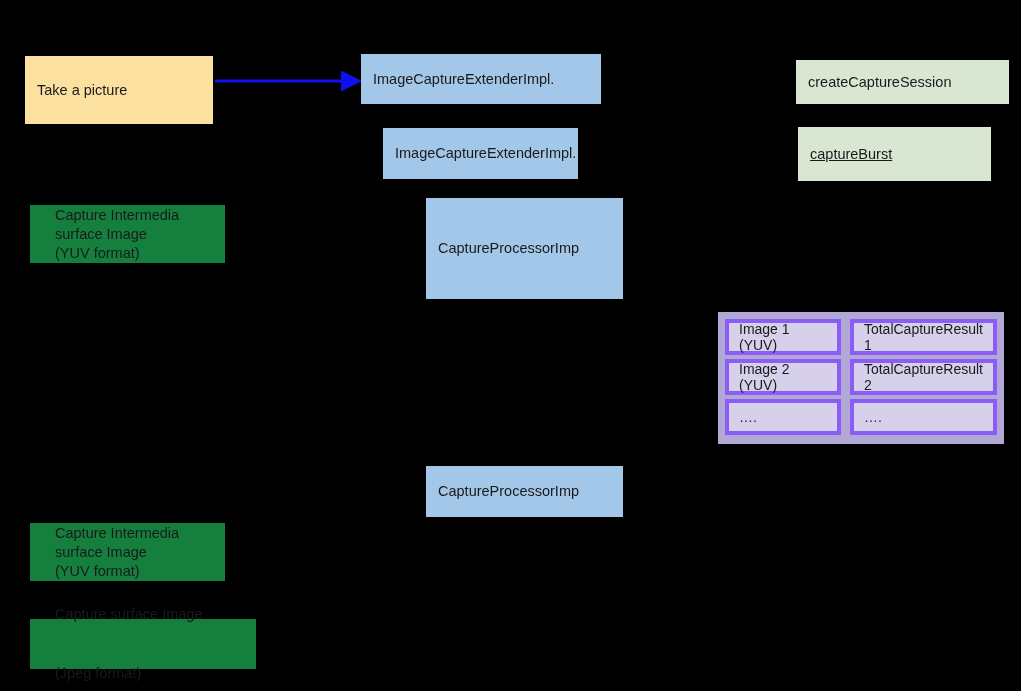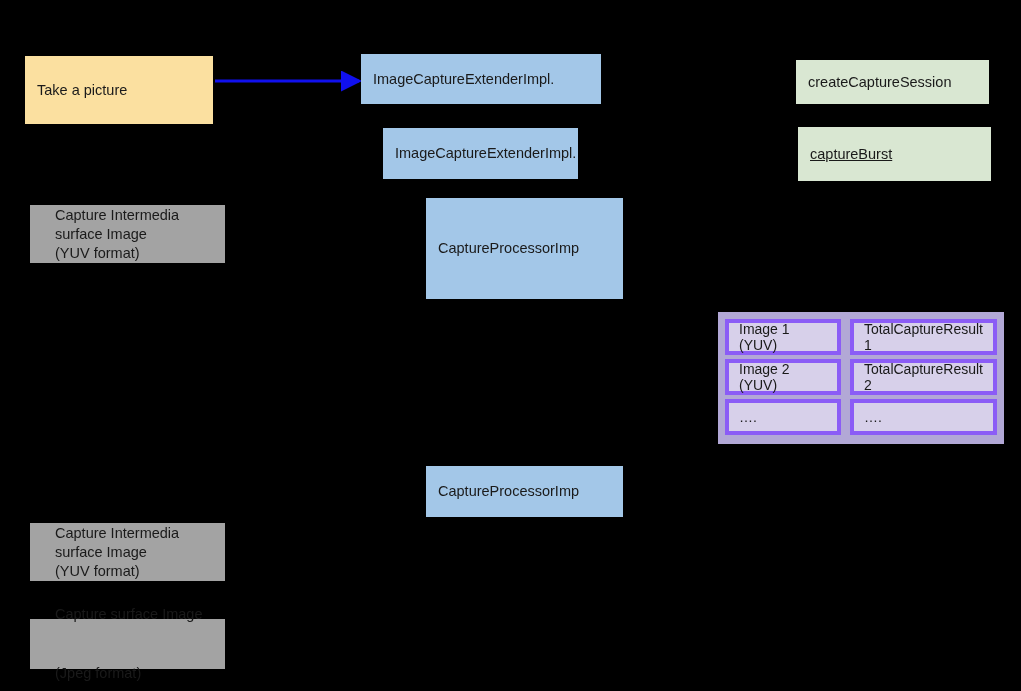--- a/index.html
+++ b/index.html
@@ -31,21 +31,21 @@
     flex-direction: column;
     justify-content: center;
     padding: 0 12px;
     white-space: pre-line;
   }
   .node .ln { display: block; }
   .node .bold { font-weight: bold; }
 
   
   .c-gold   { background: #fbe0a0; }
-  .c-cream  { background: #a3a3a3; padding-left: 25px; }
+  .c-cream  { background: #15803d; padding-left: 25px; }
   .c-blue   { background: #a3c7e8; }
   .c-green  { background: #d9e7d2; }
 
   .purple-box {
     position: absolute;
     box-sizing: border-box;
     background: #b2a8d6;
     padding: 7px;
     display: flex;
     gap: 9px;
@@ -104,25 +104,25 @@
         <line x1="424" y1="512" x2="227" y2="640" stroke="#000000" stroke-width="1.4" marker-end="url(#ah-black)"></line>
       </g>
   </svg>
 
   <div id="node-layer">
       <div class="node c-gold" style="left: 25px; top: 56px; width: 188px; height: 68px; padding-left: 12px;"><span class="ln">Take a picture</span></div>
       <div class="node c-blue" style="left: 361px; top: 54px; width: 240px; height: 50px;"><span class="ln">ImageCaptureExtenderImpl.</span></div>
       <div class="node c-blue" style="left: 383px; top: 128px; width: 195px; height: 51px;"><span class="ln">ImageCaptureExtenderImpl.</span></div>
       <div class="node c-blue" style="left: 426px; top: 198px; width: 197px; height: 101px;"><span class="ln">CaptureProcessorImp</span></div>
       <div class="node c-blue" style="left: 426px; top: 466px; width: 197px; height: 51px;"><span class="ln">CaptureProcessorImp</span></div>
-      <div class="node c-green" style="left: 796px; top: 60px; width: 193px; height: 44px;"><span class="ln">createCaptureSession</span></div>
+      <div class="node c-green" style="left: 796px; top: 60px; width: 213px; height: 44px;"><span class="ln">createCaptureSession</span></div>
       <div class="node c-green" style="left: 798px; top: 127px; width: 193px; height: 54px; text-decoration: underline;"><span class="ln">captureBurst</span></div>
       <div class="node c-cream" style="left: 30px; top: 205px; width: 195px; height: 58px;"><span class="ln">Capture Intermedia</span><span class="ln">surface Image</span><span class="ln">(YUV format)</span></div>
       <div class="node c-cream" style="left: 30px; top: 523px; width: 195px; height: 58px;"><span class="ln">Capture Intermedia</span><span class="ln">surface Image</span><span class="ln">(YUV format)</span></div>
-      <div class="node c-cream" style="left: 30px; top: 619px; width: 195px; height: 50px; gap: 40px;"><span class="ln">Capture surface Image</span><span class="ln">(Jpeg format)</span></div>
+      <div class="node c-cream" style="left: 30px; top: 619px; width: 226px; height: 50px; gap: 40px;"><span class="ln">Capture surface Image</span><span class="ln">(Jpeg format)</span></div>
     </div>
 
   <div class="purple-box" id="results-table" style="left: 718px; top: 312px; width: 286px; height: 132px;">
       <div class="purple-col">
         <div class="purple-cell">Image 1 (YUV)</div>
         <div class="purple-cell">Image 2 (YUV)</div>
         <div class="purple-cell">….</div>
       </div>
       <div class="purple-col">
         <div class="purple-cell">TotalCaptureResult 1</div>

